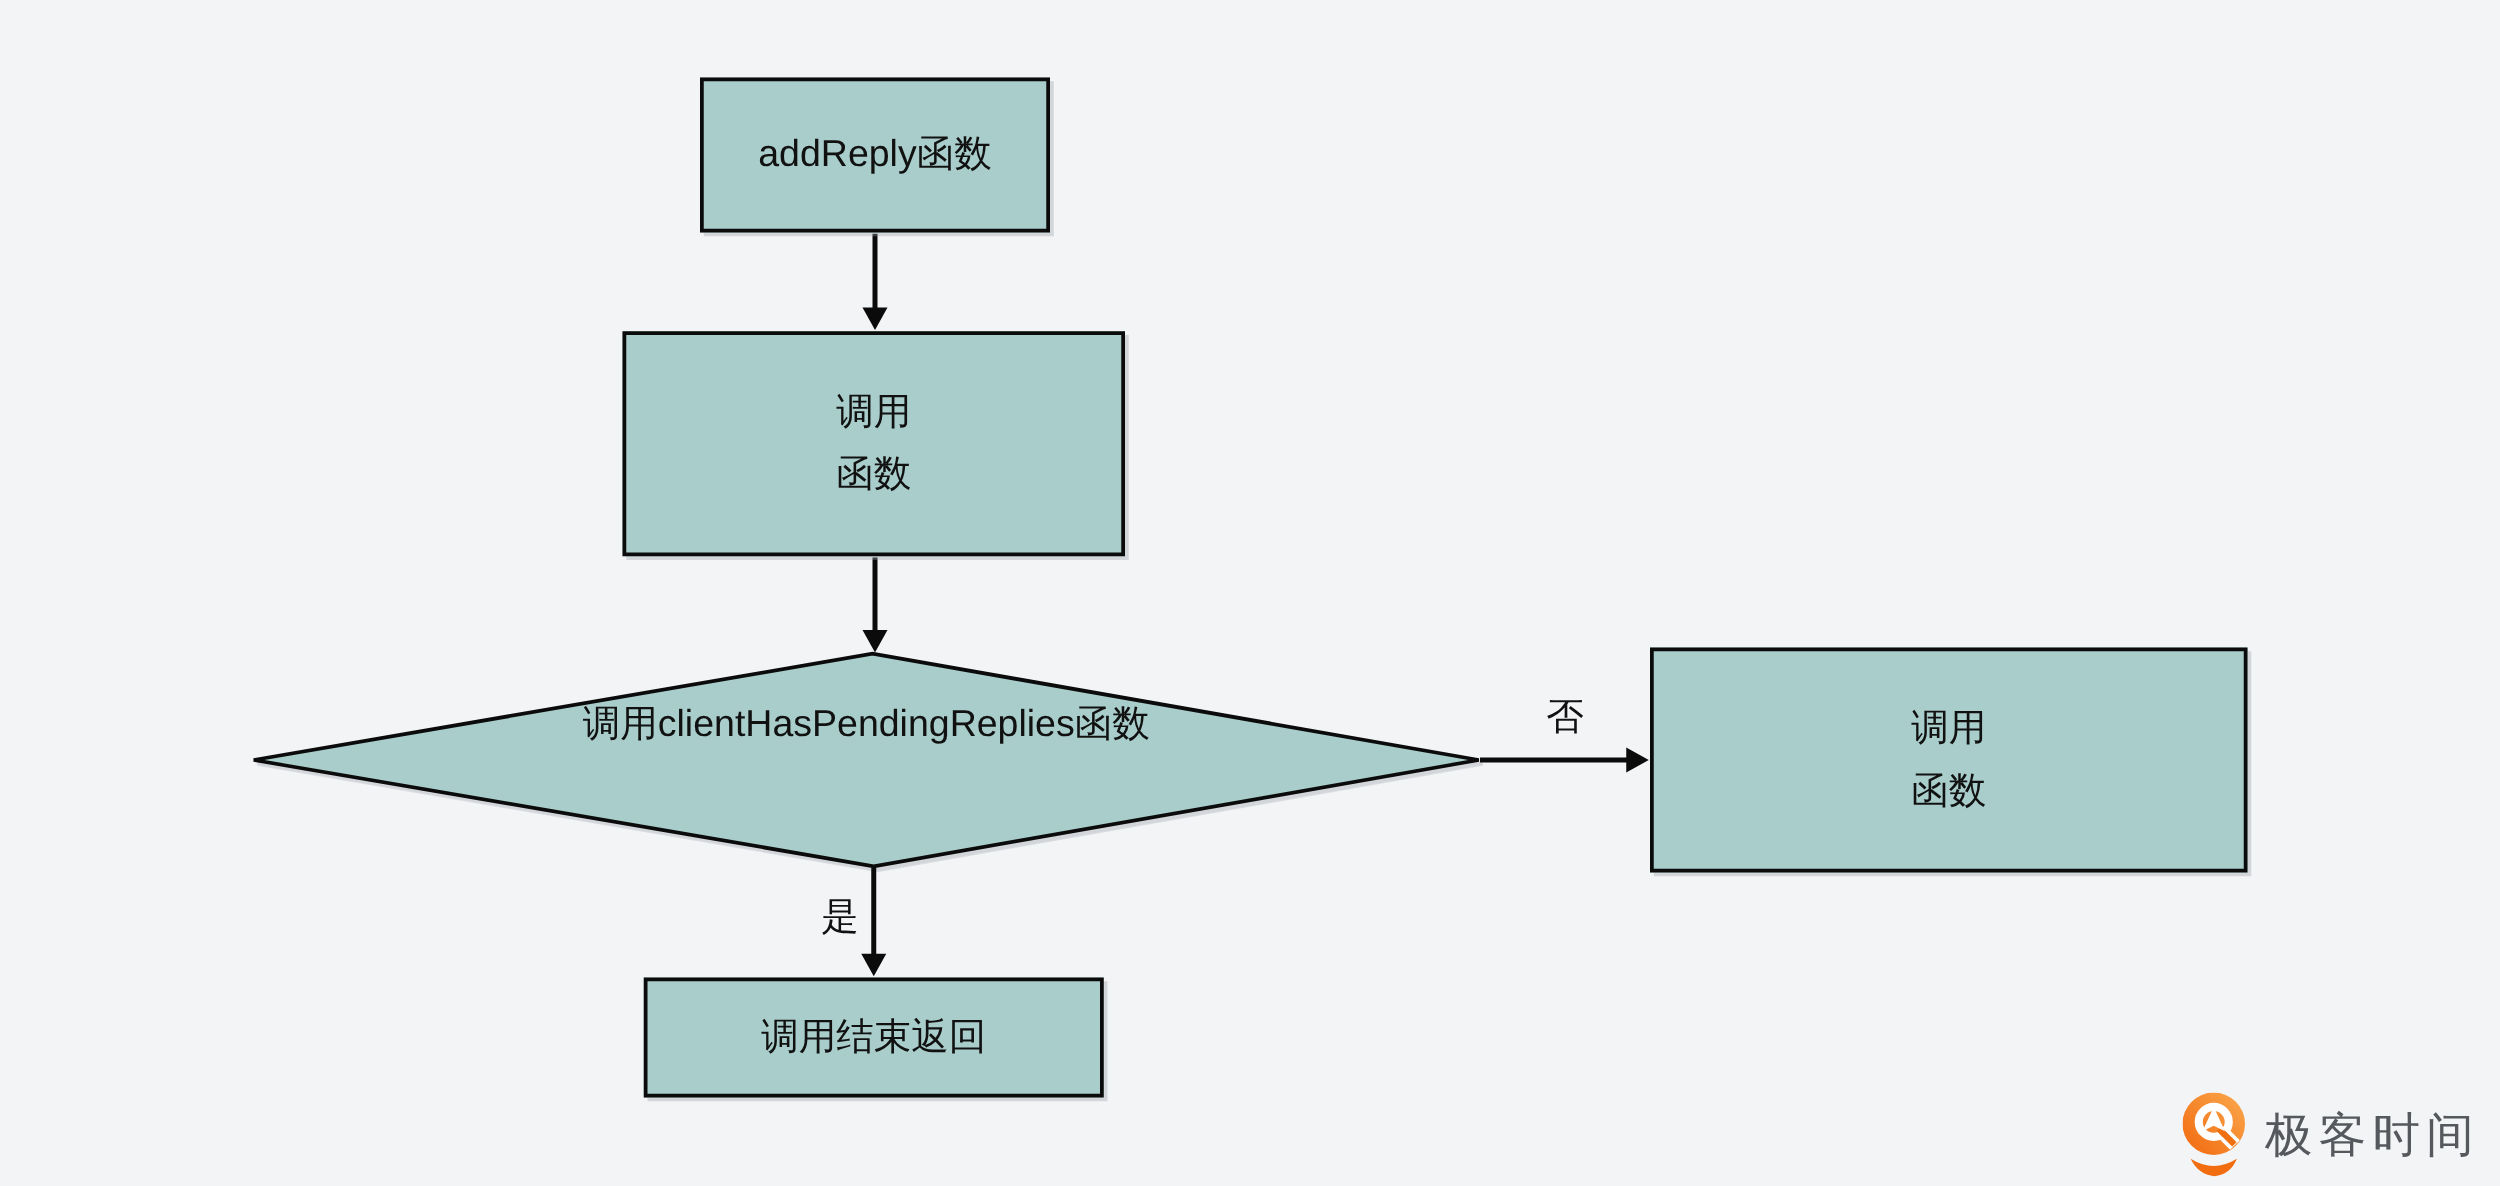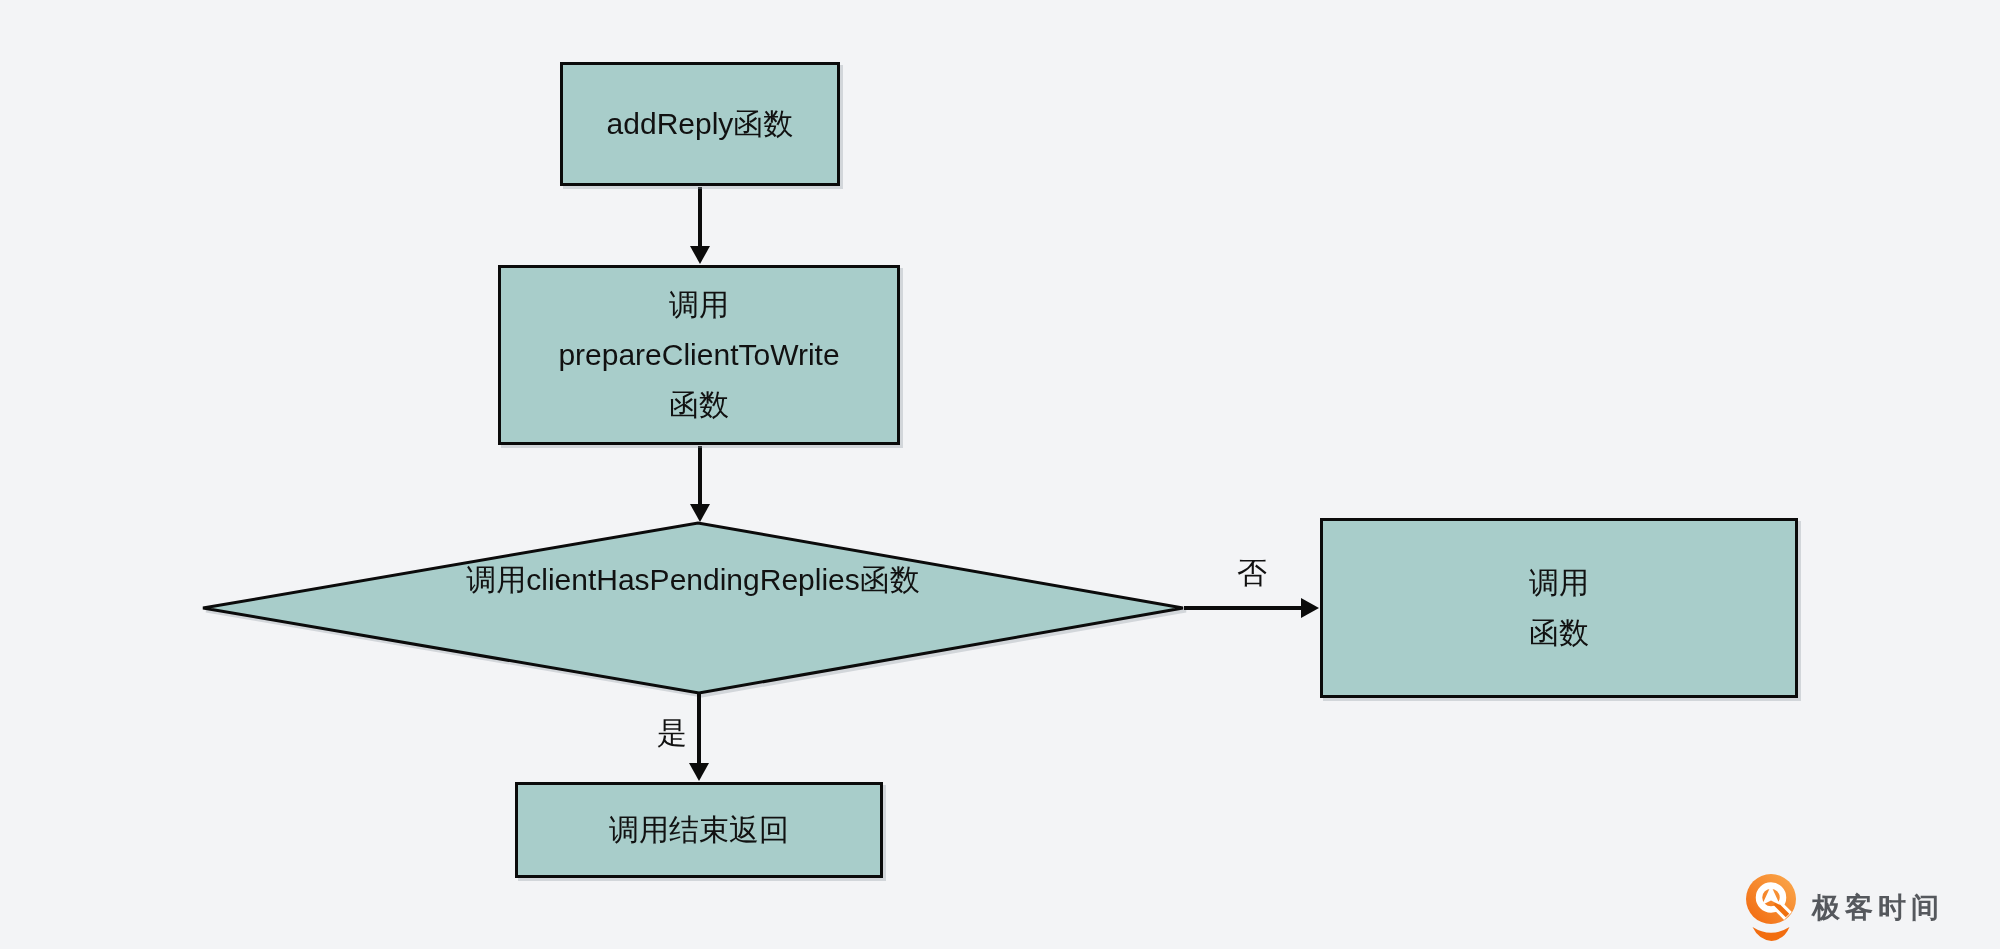--- a/index.html
+++ b/index.html
@@ -86,24 +86,24 @@
   .label-yes { left: 642px;  top: 713px; }
   .logo {
     position: absolute;
     left: 1746px; top: 874px;
     height: 68px;
     display: flex;
     align-items: center;
     gap: 14px;
   }
   .logo-text {
-    font-size: 28px;
+    font-size: 38px;
     letter-spacing: 5px;
     color: var(--logo-text-color);
-    font-weight: 700;
+    font-weight: 400;
     white-space: nowrap;
   }
 </style>
 </head>
 <body>
 
 <div class="stage">
 
   <svg class="layer" viewBox="0 0 2000 949" aria-hidden="true">
 
@@ -129,21 +129,20 @@
       <polygon class="edge-head" points="689,763 709,763 699,781"></polygon>
     </g>
   </svg>
 
   <div class="node n-start">
     <div>addReply函数</div>
   </div>
 
   <div class="node n-prepare">
     <div>调用</div>
-    <div>prepareClientToWrite</div>
     <div>函数</div>
   </div>
 
   <div class="diamond-text">
     <div>调用clientHasPendingReplies函数</div>
   </div>
 
   <div class="node n-install">
     <div>调用</div>
     <div>函数</div>

